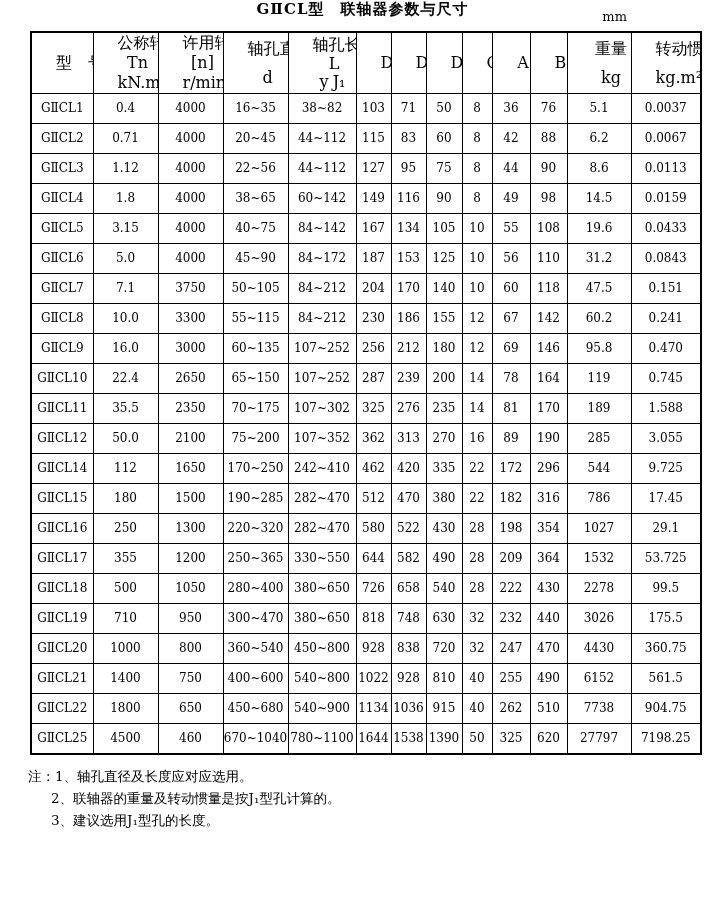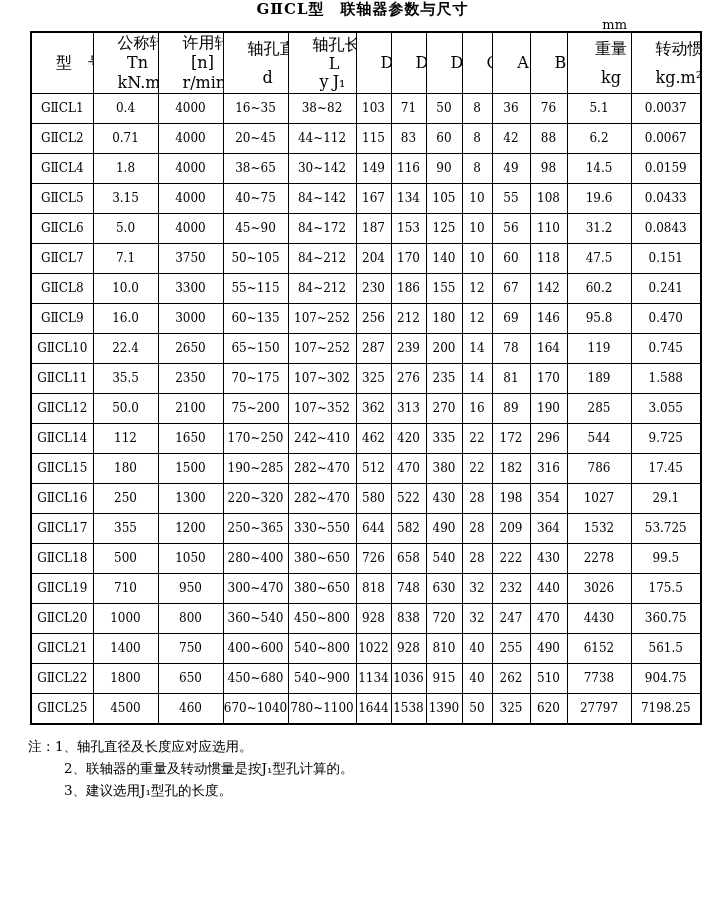--- a/index.html
+++ b/index.html
@@ -22,21 +22,21 @@
   }
   .title {
     display: block;
     text-align: center;
     font-size: 15px;
     font-weight: bold;
     letter-spacing: 1px;
   }
   .unit {
     position: absolute;
-    top: 17px;
+    top: 9px;
     right: 98px;
     font-size: 13px;
     font-weight: normal;
   }
   table.params {
     border-collapse: collapse;
     table-layout: fixed;
     width: 670px;
     margin-left: 30px;
     margin-top: 1px;
@@ -69,21 +69,21 @@
     padding: 0 10px 0 7px;
     margin-top: -2px;
   }
   .l-line { margin-top: -1px; }
   .notes {
     margin: 10px 0 0 28px;
     font-size: 13.5px;
     line-height: 22px;
   }
   .note-line { white-space: nowrap; }
-  .note-line.indent { margin-left: 36px; }
+  .note-line.indent { margin-left: 23px; }
   .note-prefix { }
 </style>
 </head>
 <body>
 
 <div class="page">
 
   <div class="title-row">
     <span class="title">GⅡCL型　联轴器参数与尺寸</span>
     <span class="unit">mm</span>
@@ -185,25 +185,40 @@
           <td>115</td>
           <td>83</td>
           <td>60</td>
           <td>8</td>
           <td>42</td>
           <td>88</td>
           <td>6.2</td>
           <td>0.0067</td>
         </tr>
         <tr>
+          <td>GⅡCL3</td>
+          <td>1.12</td>
+          <td>4000</td>
+          <td>22~56</td>
+          <td>44~112</td>
+          <td>127</td>
+          <td>95</td>
+          <td>75</td>
+          <td>8</td>
+          <td>44</td>
+          <td>90</td>
+          <td>8.6</td>
+          <td>0.0113</td>
+        </tr>
+        <tr>
           <td>GⅡCL4</td>
           <td>1.8</td>
           <td>4000</td>
           <td>38~65</td>
-          <td>30~142</td>
+          <td>60~142</td>
           <td>149</td>
           <td>116</td>
           <td>90</td>
           <td>8</td>
           <td>49</td>
           <td>98</td>
           <td>14.5</td>
           <td>0.0159</td>
         </tr>
         <tr>

